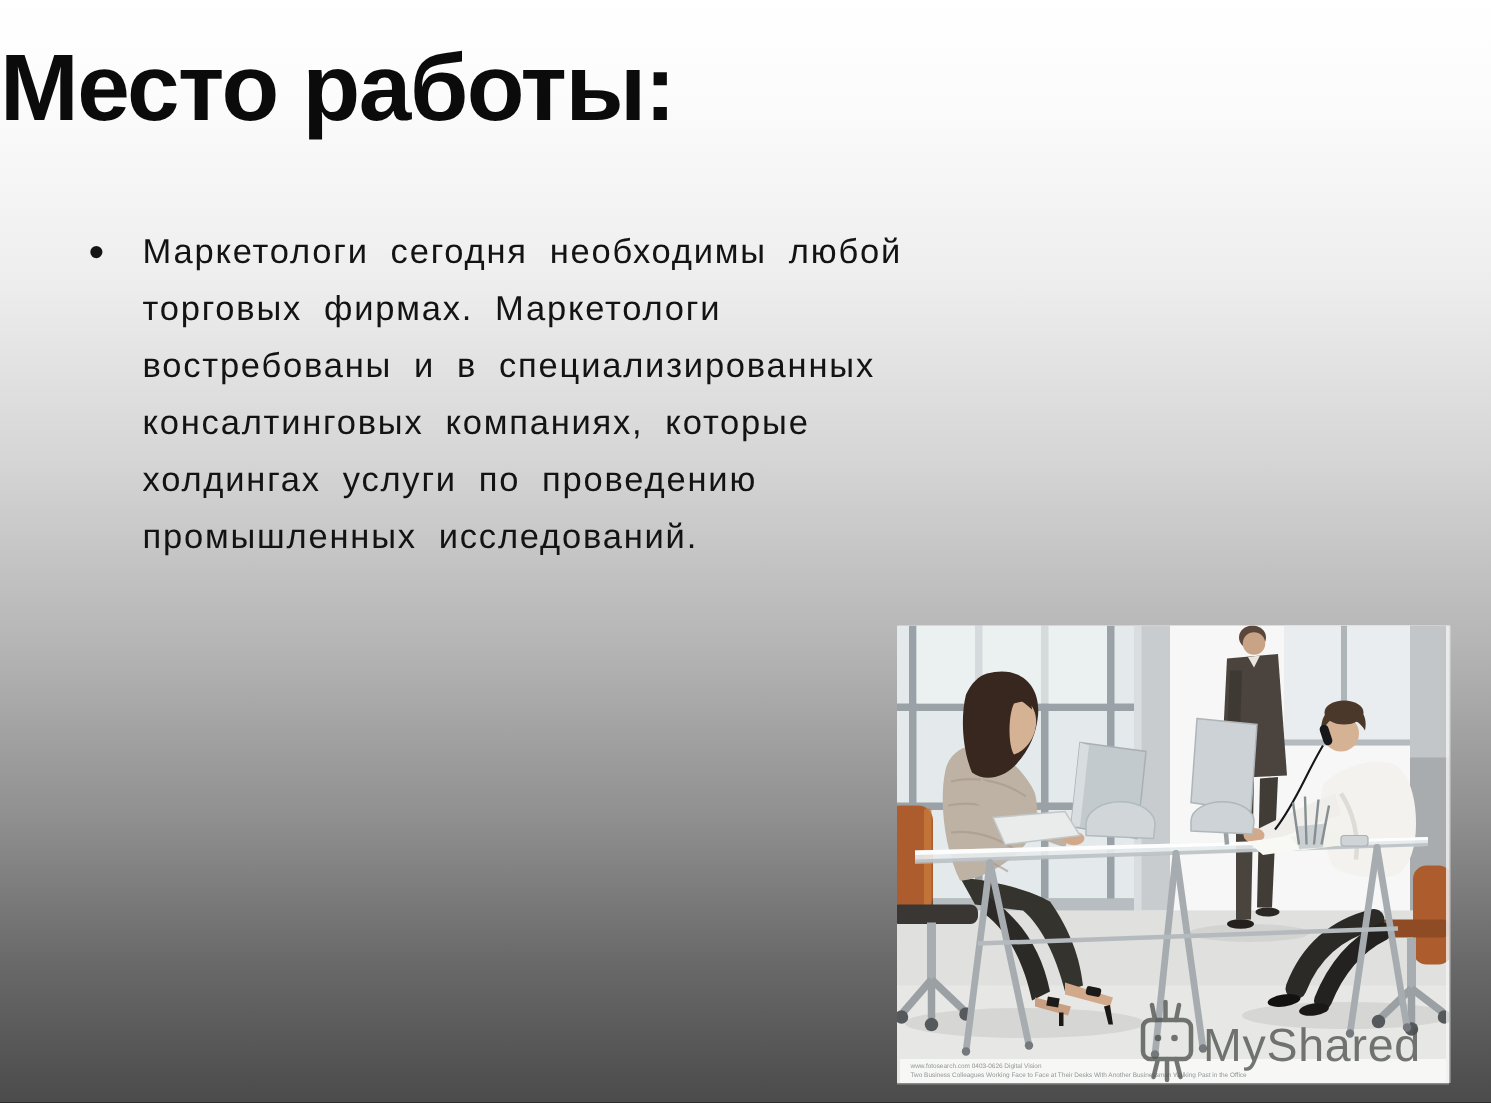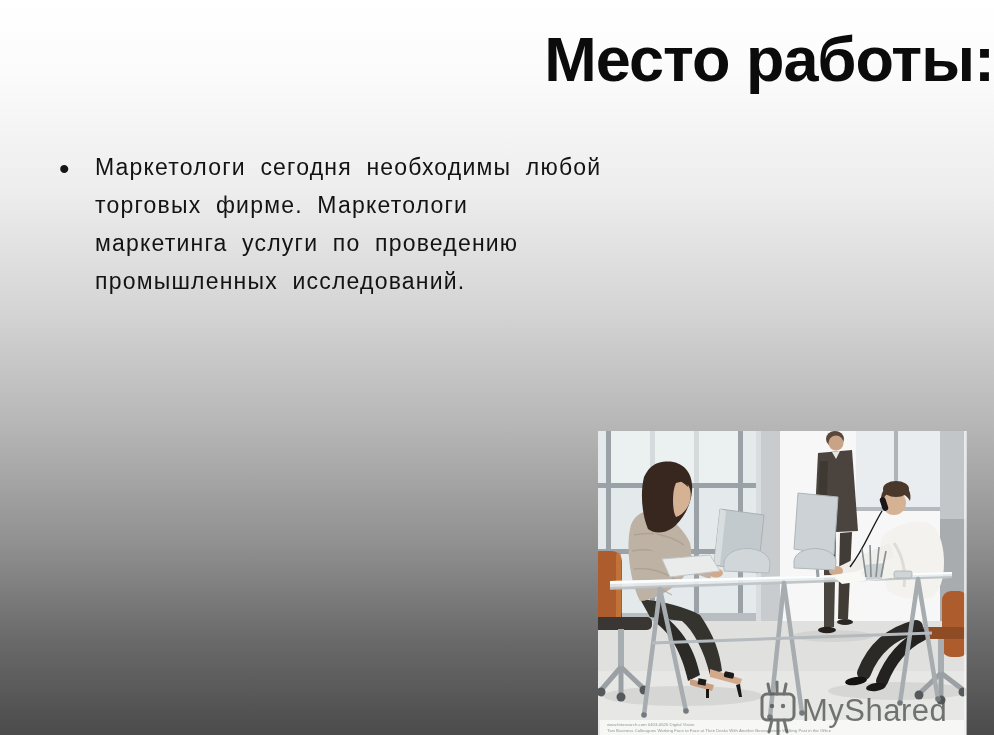--- a/index.html
+++ b/index.html
@@ -7,38 +7,38 @@
     position:relative;
     width:994px;height:735px;
     overflow:hidden;
     font-family:"Liberation Sans",sans-serif;
     background:linear-gradient(180deg,
       #ffffff 0%, #fbfbfb 10%, #ededed 26%, #d5d5d5 42%,
       #b6b6b6 58%, #909090 74%, #6a6a6a 87%, #4b4b4b 100%);
   }
   .title{
     position:absolute;top:26px;left:0;width:100%;
-    text-align:right;
+    text-align:left;
     font-size:63px;font-weight:700;letter-spacing:-1px;
     color:#0b0b0b;line-height:1.05;z-index:3;margin:0;
   }
   .body-block{
     position:absolute;left:57px;top:148px;width:860px;z-index:2;
   }
   .bullet{
     position:absolute;left:2px;top:2px;
     font-size:30px;color:#141414;line-height:38px;
   }
   .lines{margin-left:38px;}
   .line{
     font-size:23px;line-height:38px;color:#131313;
     letter-spacing:1.2px;word-spacing:7px;white-space:nowrap;
   }
   .photo{
-    position:absolute;left:598px;top:431px;width:368px;height:305px;
+    position:absolute;left:598px;top:417px;width:368px;height:305px;
     z-index:1;
     box-shadow:1px 0 0 rgba(255,255,255,.55), 0 1px 0 rgba(255,255,255,.35);
   }
   .photo svg{display:block;width:100%;height:100%;}
 </style>
 </head>
 <body>
 
 <div class="slide">
 
@@ -225,19 +225,21 @@
       </g>
 
       <rect x="366" y="0" width="2" height="305" fill="#f2f3f2" opacity="0.8"></rect>
     </svg>
   </div>
 
   <div class="body-block">
     <span class="bullet">•</span>
     <div class="lines">
       <div class="line">Маркетологи сегодня необходимы любой</div>
-      <div class="line">торговых фирме. Маркетологи</div>
-      <div class="line">маркетинга услуги по проведению</div>
+      <div class="line">торговых фирмах. Маркетологи</div>
+      <div class="line">востребованы и в специализированных</div>
+      <div class="line">консалтинговых компаниях, которые</div>
+      <div class="line">холдингах услуги по проведению</div>
       <div class="line">промышленных исследований.</div>
     </div>
   </div>
 
 </div>
 
 </body></html>

